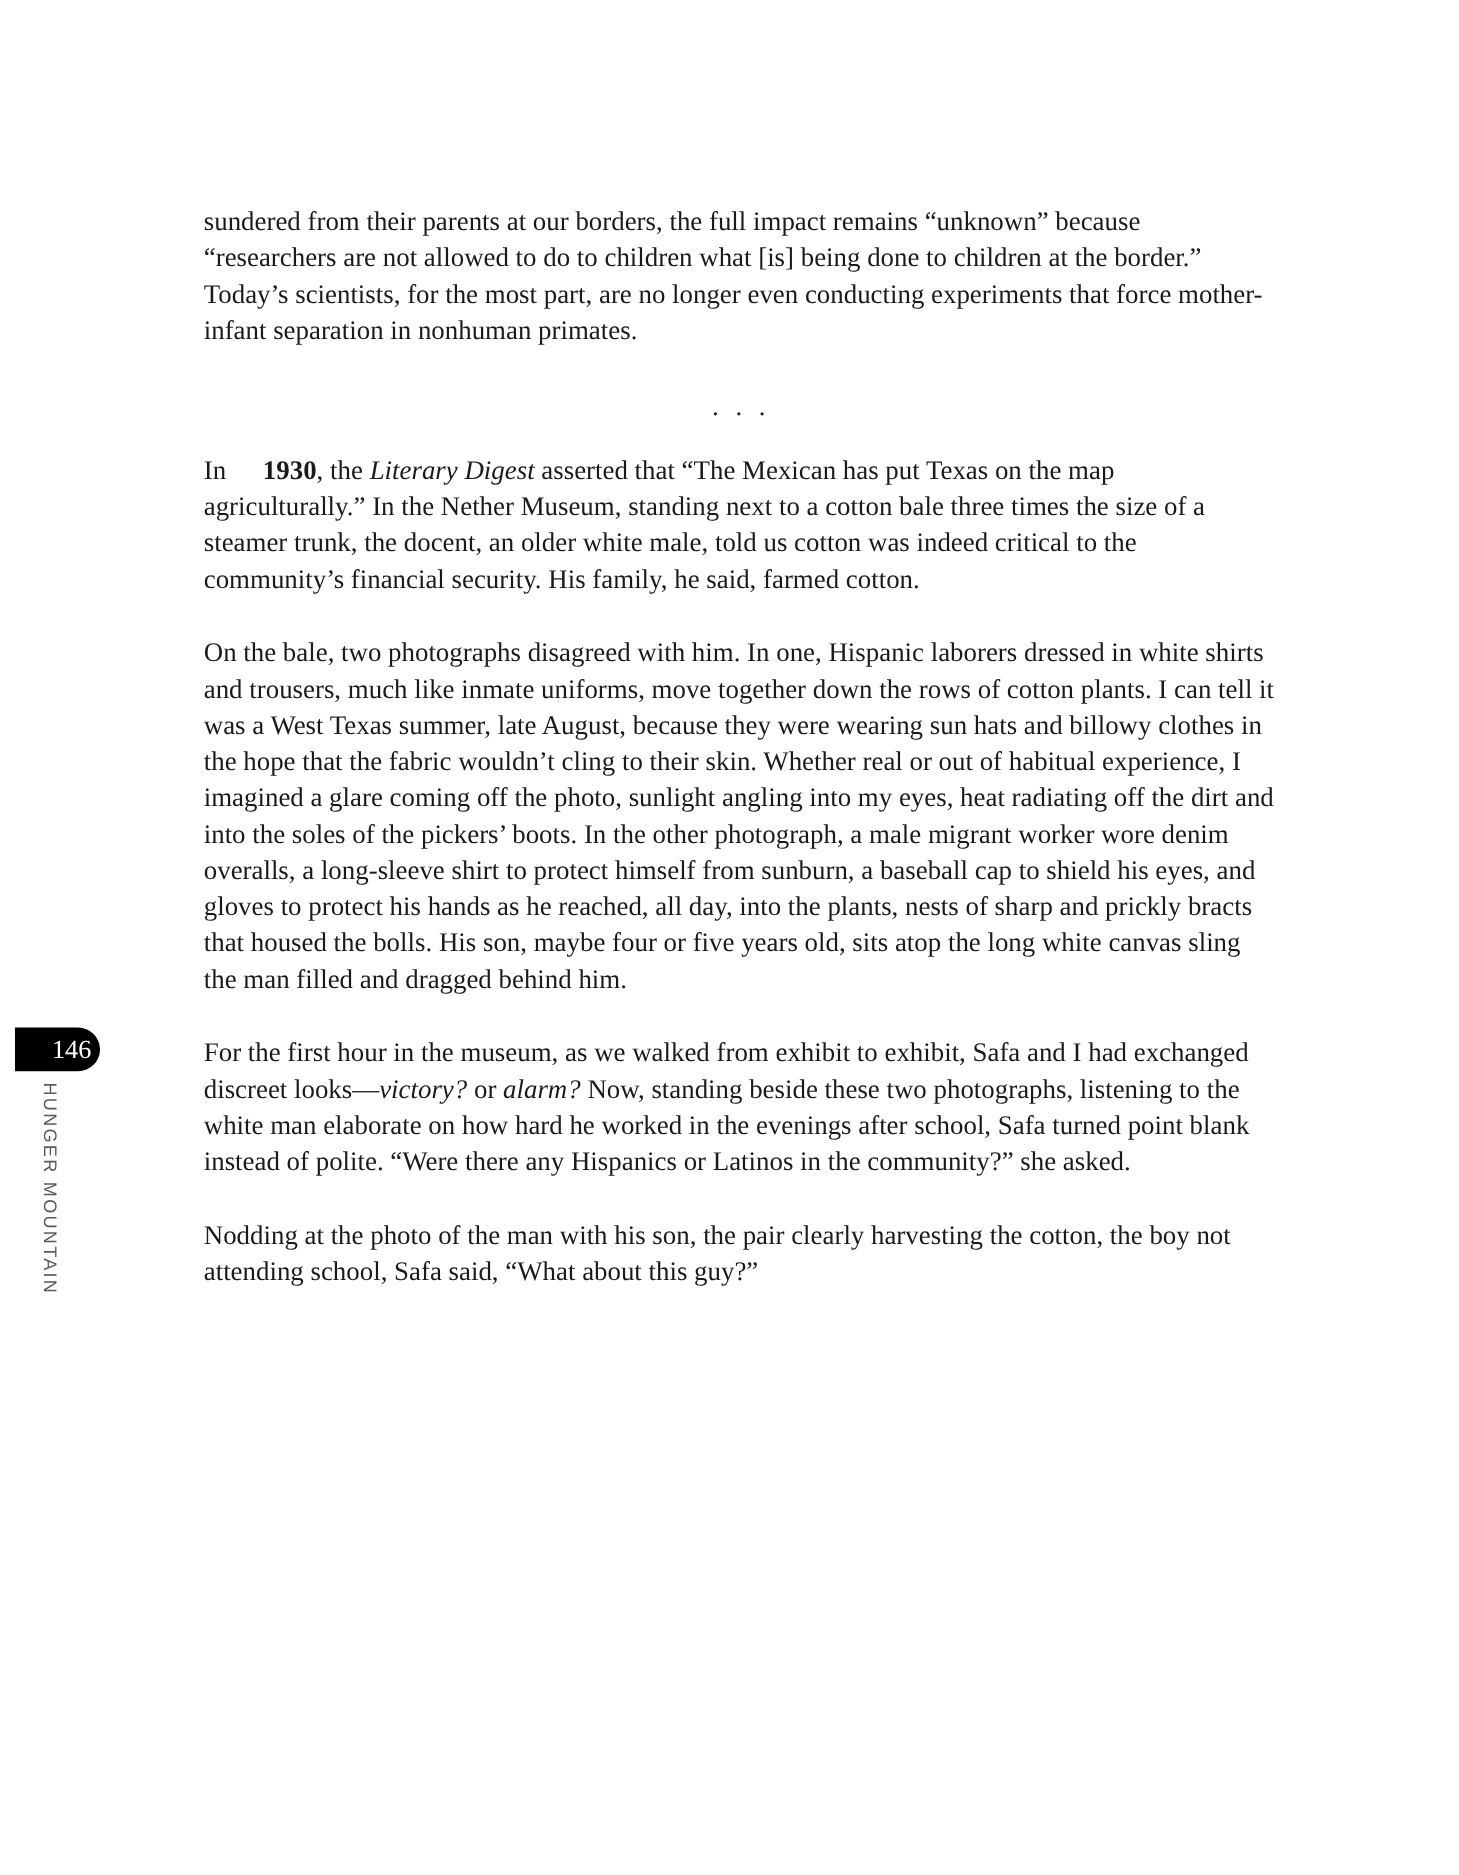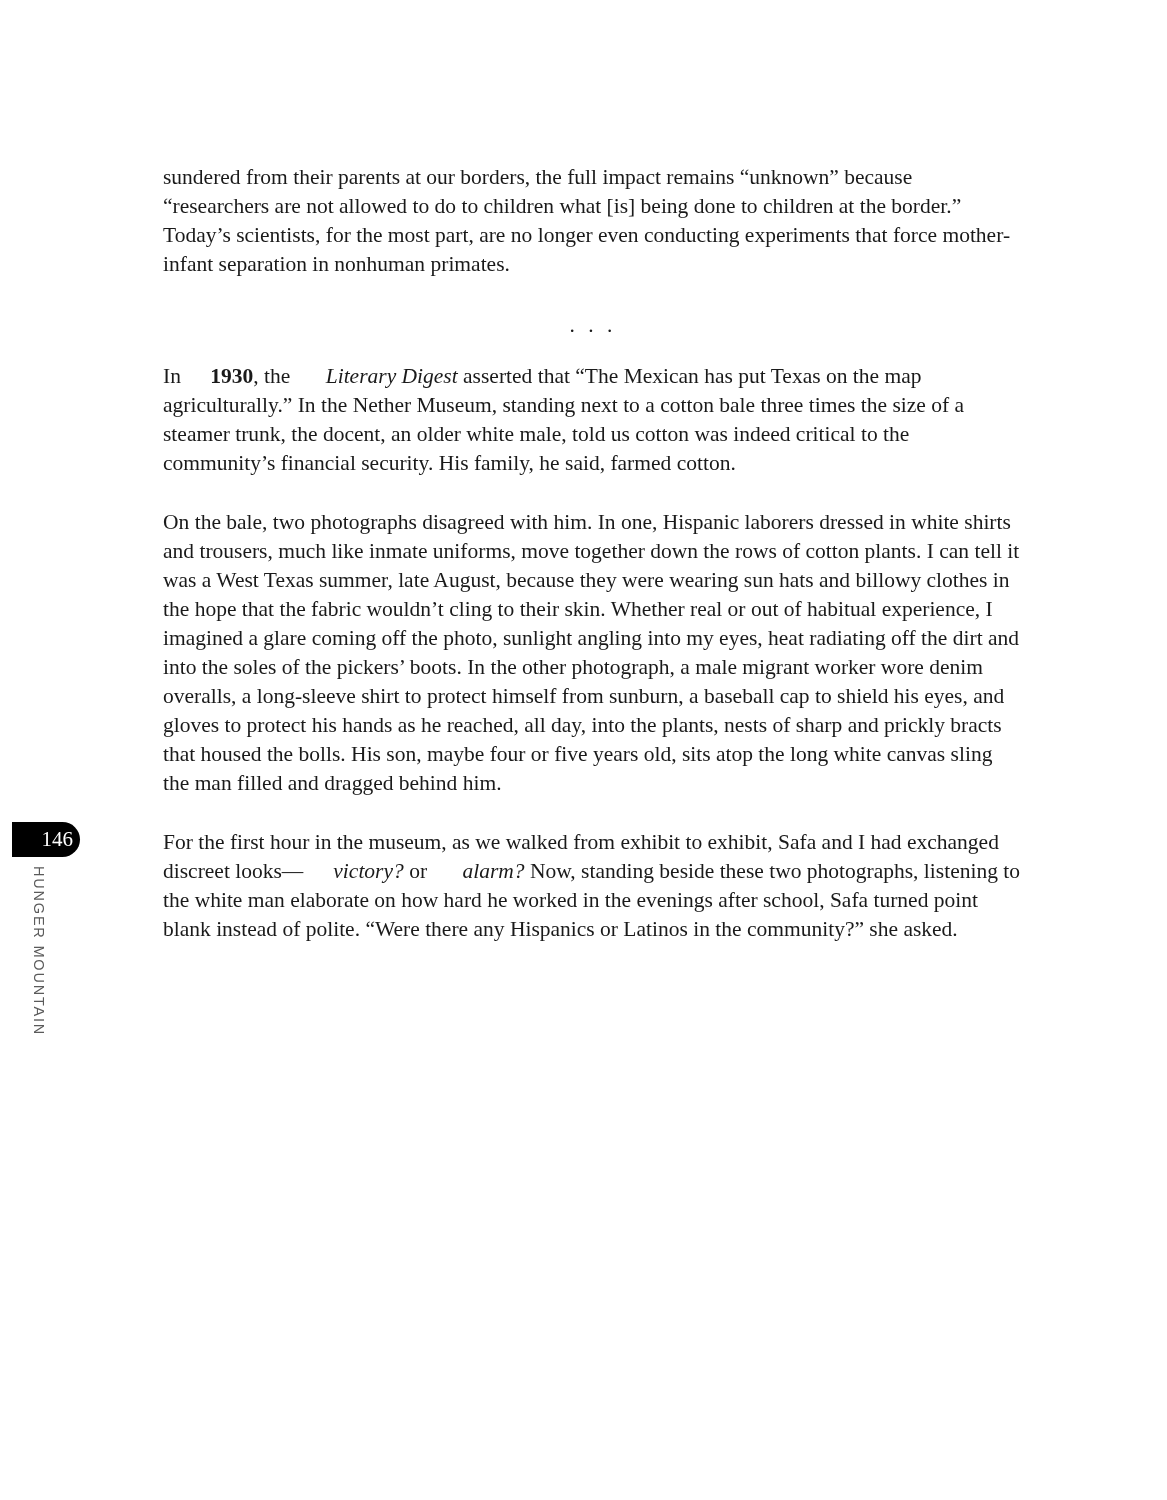--- a/index.html
+++ b/index.html
@@ -30,21 +30,21 @@
   .text-block p {
     margin: 0 0 30px 0;
   }
   .divider {
     text-align: center;
     margin: 32px 0 22px 0;
     font-size: 21.5px;
     letter-spacing: 4px;
     color: #1a1a1a;
   }
-  .run-i { font-style: italic; margin-left: 30px; }
+  .run-i { font-style: italic; }
   .run-b { font-weight: bold; margin-left: 24px; }
   .side-tab {
     position: absolute;
     left: 12px;
     top: 822px;
     width: 68px;
     height: 35px;
     background: #000000;
     border-radius: 0 18px 18px 0;
     display: flex;
@@ -83,15 +83,16 @@
 
   <div class="journal-label">HUNGER MOUNTAIN</div>
 
   <main class="text-block">
 
   <p><span>sundered from their parents at our borders, the full impact remains “unknown” because “researchers are not allowed to do to children what [is] being done to children at the border.” Today’s scientists, for the most part, are no longer even conducting experiments that force mother-infant separation in nonhuman primates.</span></p>
       <div class="divider">. . .</div>
       <p><span>In </span><span class="run-b">1930</span><span>, the </span><span class="run-i">Literary Digest</span><span> asserted that “The Mexican has put Texas on the map agriculturally.” In the Nether Museum, standing next to a cotton bale three times the size of a steamer trunk, the docent, an older white male, told us cotton was indeed critical to the community’s financial security. His family, he said, farmed cotton.</span></p>
       <p><span>On the bale, two photographs disagreed with him. In one, Hispanic laborers dressed in white shirts and trousers, much like inmate uniforms, move together down the rows of cotton plants. I can tell it was a West Texas summer, late August, because they were wearing sun hats and billowy clothes in the hope that the fabric wouldn’t cling to their skin. Whether real or out of habitual experience, I imagined a glare coming off the photo, sunlight angling into my eyes, heat radiating off the dirt and into the soles of the pickers’ boots. In the other photograph, a male migrant worker wore denim overalls, a long-sleeve shirt to protect himself from sunburn, a baseball cap to shield his eyes, and gloves to protect his hands as he reached, all day, into the plants, nests of sharp and prickly bracts that housed the bolls. His son, maybe four or five years old, sits atop the long white canvas sling the man filled and dragged behind him.</span></p>
       <p><span>For the first hour in the museum, as we walked from exhibit to exhibit, Safa and I had exchanged discreet looks—</span><span class="run-i">victory?</span><span> or </span><span class="run-i">alarm?</span><span> Now, standing beside these two photographs, listening to the white man elaborate on how hard he worked in the evenings after school, Safa turned point blank instead of polite. “Were there any Hispanics or Latinos in the community?” she asked.</span></p>
+      <p><span>Nodding at the photo of the man with his son, the pair clearly harvesting the cotton, the boy not attending school, Safa said, “What about this guy?”</span></p>
     </main>
 
 </div>
 
 </body></html>

